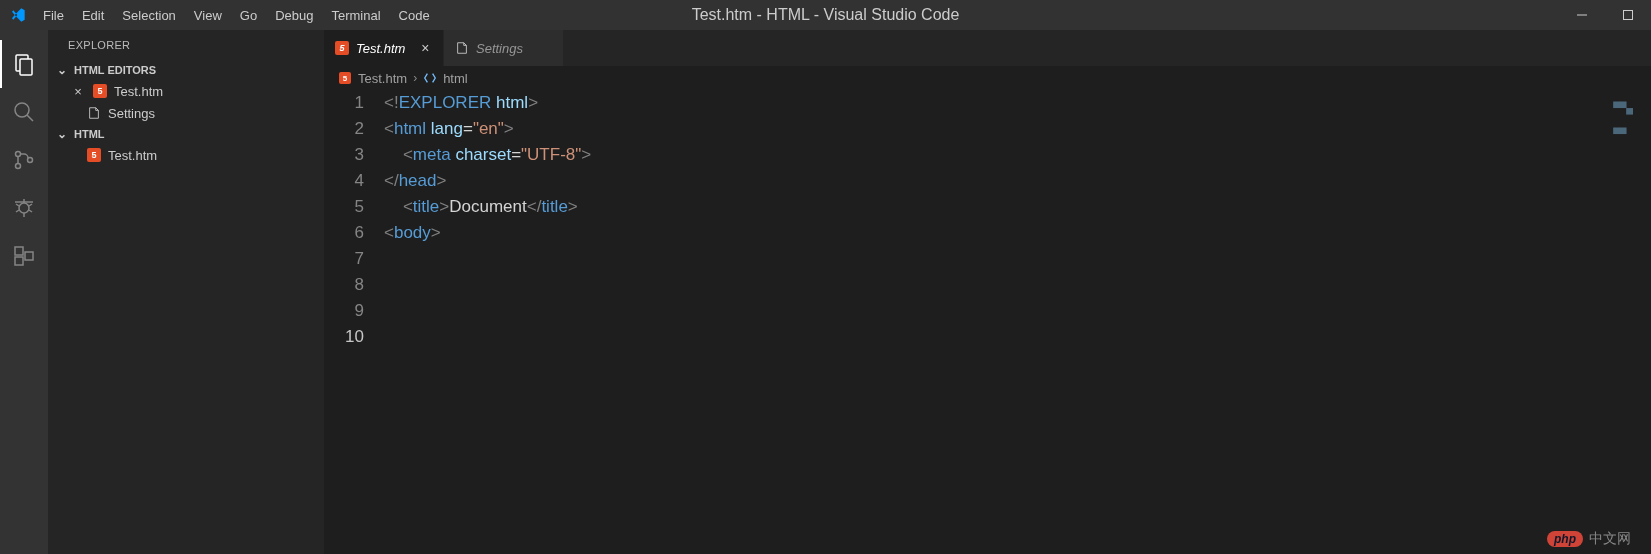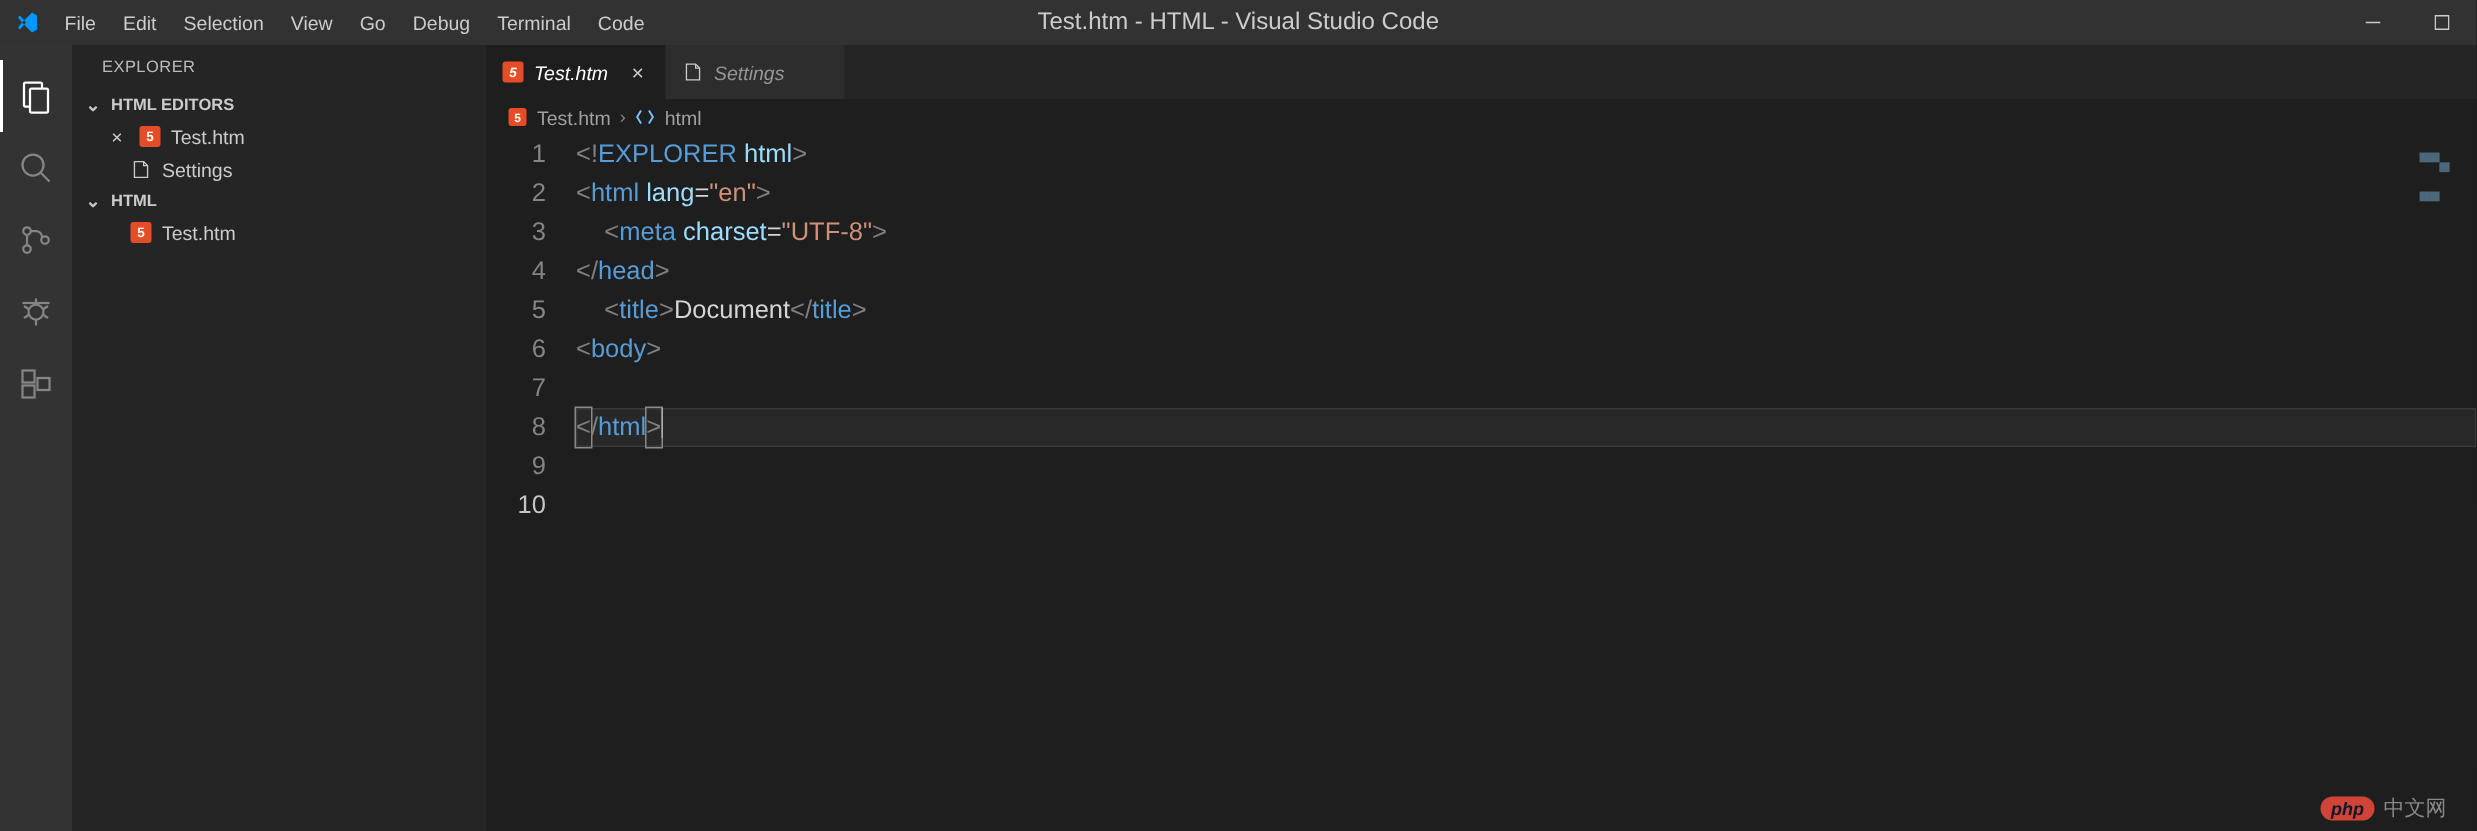--- a/index.html
+++ b/index.html
@@ -493,21 +493,20 @@
         <div class="line-number current">10</div>
       </div>
       <div class="code">
         <div class="code-line"><span class="t-bracket">&lt;</span><span class="t-bracket">!</span><span class="t-doctype">EXPLORER</span><span> </span><span class="t-attr">html</span><span class="t-bracket">&gt;</span></div>
         <div class="code-line"><span class="t-bracket">&lt;</span><span class="t-tag">html</span><span> </span><span class="t-attr">lang</span><span class="t-eq">=</span><span class="t-string">"en"</span><span class="t-bracket">&gt;</span></div>
         <div class="code-line"><span>    </span><span class="t-bracket">&lt;</span><span class="t-tag">meta</span><span> </span><span class="t-attr">charset</span><span class="t-eq">=</span><span class="t-string">"UTF-8"</span><span class="t-bracket">&gt;</span></div>
         <div class="code-line"><span class="t-bracket">&lt;/</span><span class="t-tag">head</span><span class="t-bracket">&gt;</span></div>
         <div class="code-line"><span>    </span><span class="t-bracket">&lt;</span><span class="t-tag">title</span><span class="t-bracket">&gt;</span><span class="t-text">Document</span><span class="t-bracket">&lt;/</span><span class="t-tag">title</span><span class="t-bracket">&gt;</span></div>
         <div class="code-line"><span class="t-bracket">&lt;</span><span class="t-tag">body</span><span class="t-bracket">&gt;</span></div>
         <div class="code-line"><span></span></div>
-        <div class="code-line current"><span class="box-bracket t-bracket">&lt;</span><span class="t-bracket">/</span><span class="t-tag">html</span><span class="box-bracket t-bracket">&gt;</span><span class="cursor"></span></div>
       </div>
       <div class="minimap-area">▀▀▄<br>▀▀</div>
     </div>
   </div>
 </div>
 
 <div class="watermark">
   <span class="wm-pill">php</span>
   <span>中文网</span>
 </div>

